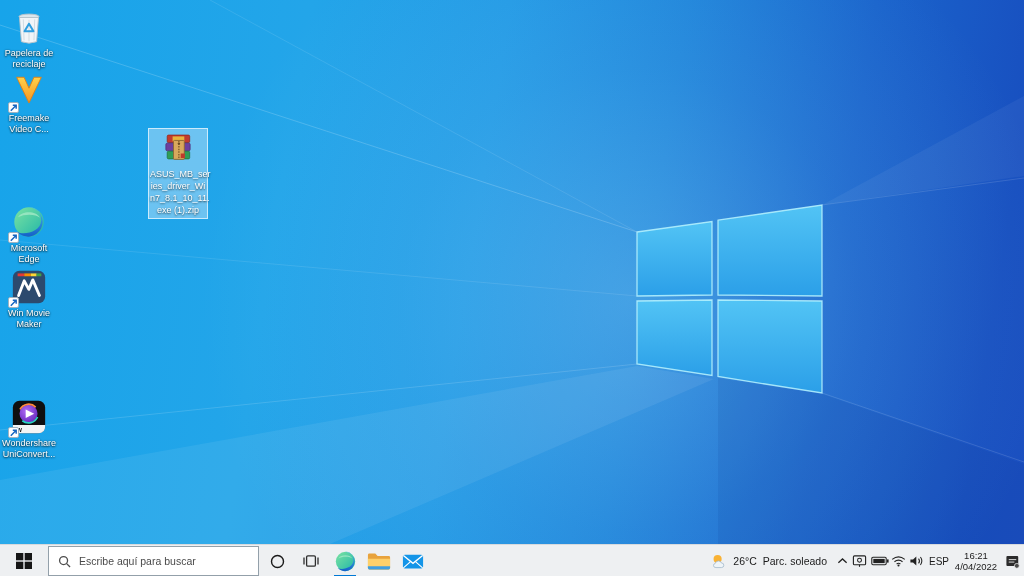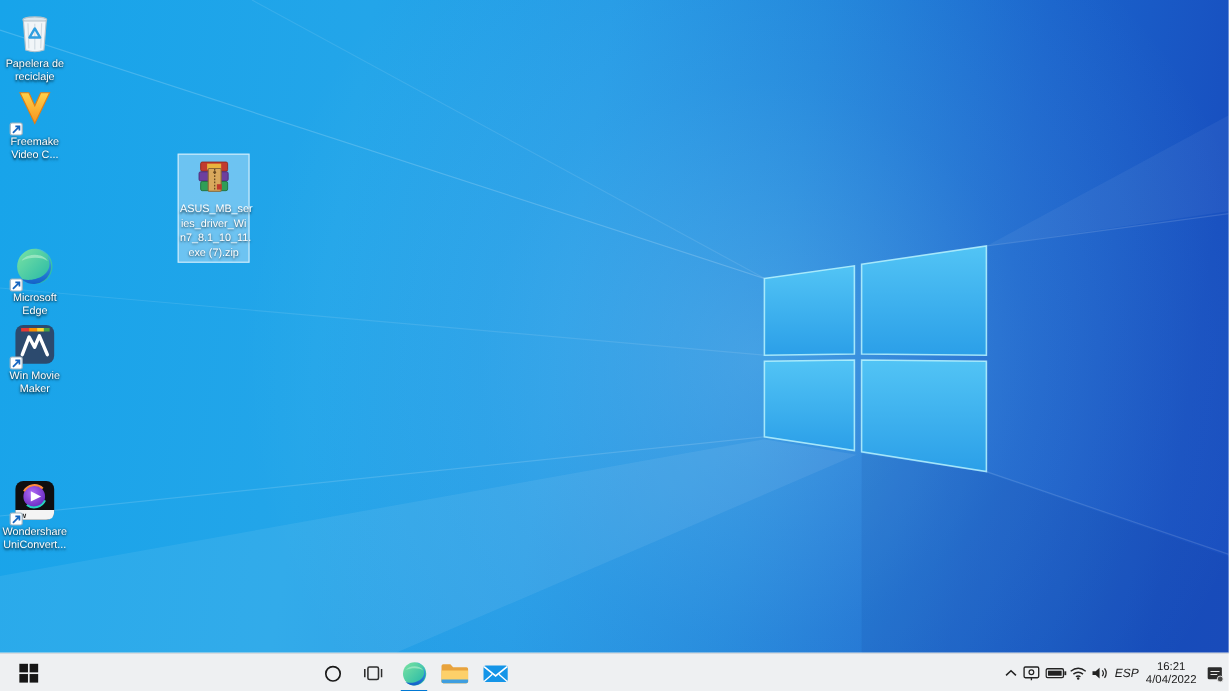--- a/index.html
+++ b/index.html
@@ -233,34 +233,41 @@
         <rect x="8" y="22.5" width="25" height="8.5" rx="1.5" fill="#2f9e57" stroke="#1e6e3a" stroke-width=".8"></rect>
         <rect x="15" y="10.5" width="12" height="21" rx="1" fill="#d9a85c" stroke="#8a6534" stroke-width="1"></rect>
         <path d="M21 11 V31" stroke="#6b4a20" stroke-width="1.2" stroke-dasharray="1.6 1.3"></path>
         <circle cx="21" cy="14" r="1.3" fill="#6b4a20"></circle>
         <rect x="23" y="25" width="4.5" height="5" fill="#c0392b"></rect>
       </svg>
     </div>
     <div class="zlbl">ASUS_MB_ser</div>
     <div class="zlbl">ies_driver_Wi</div>
     <div class="zlbl">n7_8.1_10_11.</div>
-    <div class="zlbl">exe (7).zip</div>
+    <div class="zlbl">exe (1).zip</div>
   </div>
 
   <div class="taskbar">
 
     <div class="tb-start">
       <svg width="16" height="16" viewBox="0 0 16 16">
         <rect x="0" y="0" width="7.3" height="7.3" fill="#161616"></rect>
         <rect x="8.7" y="0" width="7.3" height="7.3" fill="#161616"></rect>
         <rect x="0" y="8.7" width="7.3" height="7.3" fill="#161616"></rect>
         <rect x="8.7" y="8.7" width="7.3" height="7.3" fill="#161616"></rect>
       </svg>
     </div>
 
+    <div class="tb-search">
+      <svg width="13" height="13" viewBox="0 0 14 14">
+        <circle cx="6" cy="6" r="4.3" stroke="#4d4d4d" stroke-width="1.4" fill="none"></circle>
+        <path d="M9.3 9.3 L13 13" stroke="#4d4d4d" stroke-width="1.4"></path>
+      </svg>
+      <input type="text" placeholder="Escribe aquí para buscar" style="">
+    </div>
 
     <div class="tb-btn" style="left:260px;">
       <svg width="15" height="15" viewBox="0 0 16 16">
         <circle cx="8" cy="8" r="6.4" stroke="#1a1a1a" stroke-width="1.5" fill="none"></circle>
       </svg>
     </div>
 
     <div class="tb-btn" style="left:294px;">
       <svg width="16" height="16" viewBox="0 0 16 16">
         <rect x="3.6" y="2.8" width="8.8" height="10.4" rx="1.3" stroke="#2e2e2e" stroke-width="1.3" fill="none"></rect>
@@ -298,20 +305,28 @@
     <div class="tb-btn" style="left:396px;">
       <svg width="22" height="19" viewBox="0 0 24 20">
         <rect x="1" y="2.5" width="22" height="15" rx="2" fill="#1495e8"></rect>
         <path d="M1.5 3.5 L12 12 L22.5 3.5" stroke="#ffffff" stroke-width="1.5" fill="none"></path>
         <path d="M1.5 17 L9 10.5 M22.5 17 L15 10.5" stroke="#ffffff" stroke-width="1.2" fill="none"></path>
       </svg>
     </div>
 
     <div class="tray">
 
+      <div class="titem weather">
+        <svg width="19" height="16" viewBox="0 0 20 17">
+          <circle cx="8" cy="6.5" r="4.3" fill="#f9b234"></circle>
+          <path d="M6.2 15.5 Q3.6 15.5 3.6 13.2 Q3.6 11.3 5.6 11 Q6.2 8.4 9 8.4 Q11.4 8.4 12 10.6 Q14.6 10.6 14.6 13 Q14.6 15.5 12 15.5 Z" fill="#eef4f8" stroke="#9fb6c8" stroke-width=".8"></path>
+        </svg>
+        <span class="tray-text temp">26°C</span>
+        <span class="tray-text cond">Parc. soleado</span>
+      </div>
 
       <div class="titem" style="width:16px;">
         <svg width="11" height="8" viewBox="0 0 12 8">
           <path d="M1.5 6 L6 1.8 L10.5 6" stroke="#222" stroke-width="1.4" fill="none"></path>
         </svg>
       </div>
 
       <div class="titem" style="width:19px;">
         <svg width="15" height="14" viewBox="0 0 16 14">
           <rect x="1.5" y="1.5" width="13" height="9.5" rx="1.2" stroke="#222" stroke-width="1.2" fill="none"></rect>
@@ -339,21 +354,21 @@
 
       <div class="titem" style="width:19px;">
         <svg width="15" height="12" viewBox="0 0 16 12">
           <path d="M1.5 4.3 H4.3 L7.8 1.2 V10.8 L4.3 7.7 H1.5 Z" fill="#222"></path>
           <path d="M10.2 3.4 Q12.2 6 10.2 8.6" stroke="#222" stroke-width="1.1" fill="none"></path>
           <path d="M12.2 1.8 Q15.2 6 12.2 10.2" stroke="#222" stroke-width="1.1" fill="none"></path>
         </svg>
       </div>
 
       <div class="titem" style="width:26px;">
-        <span class="tray-text" style="font-size:10px;font-style:italic;">ESP</span>
+        <span class="tray-text" style="font-size:10px;">ESP</span>
       </div>
 
       <div class="titem clockblk">
         <div>16:21</div>
         <div>4/04/2022</div>
       </div>
 
       <div class="titem" style="width:24px;">
         <svg width="15" height="15" viewBox="0 0 16 16">
           <rect x="1.5" y="2.2" width="12.6" height="10.6" rx="1" fill="#2b2b2b"></rect>

